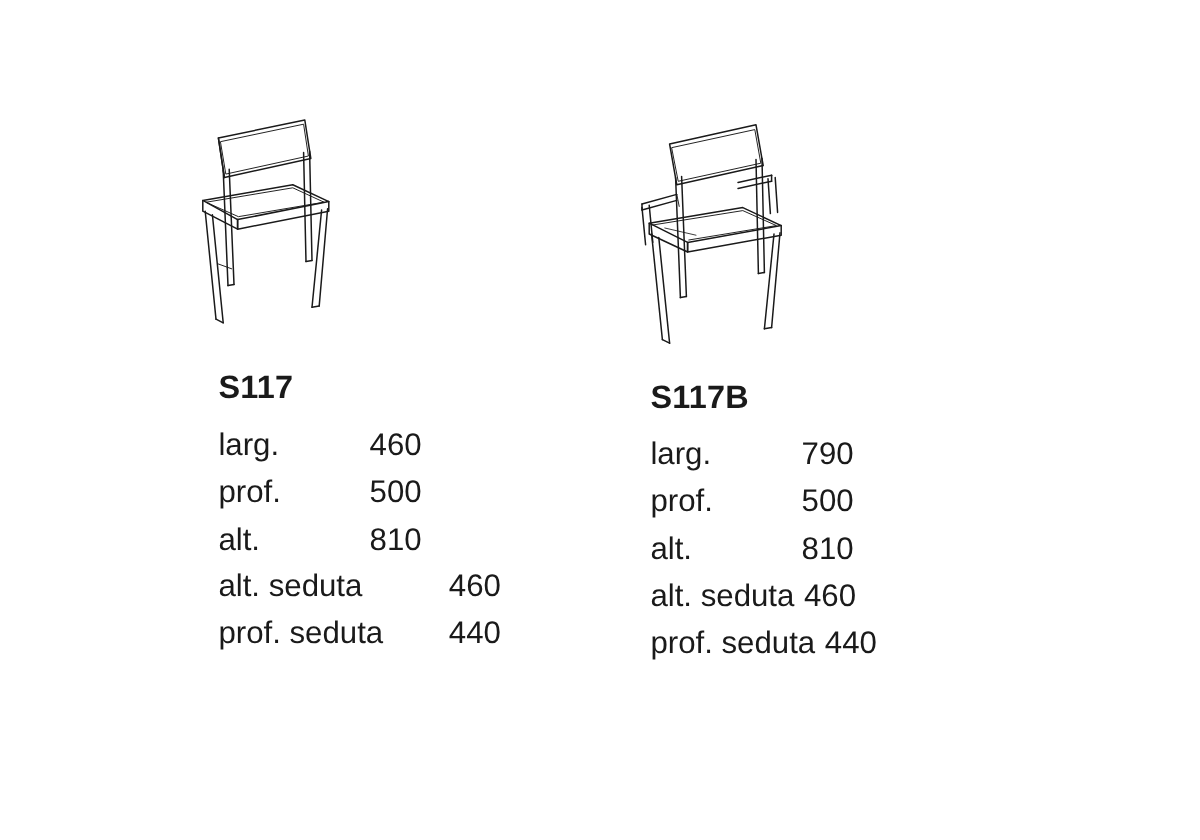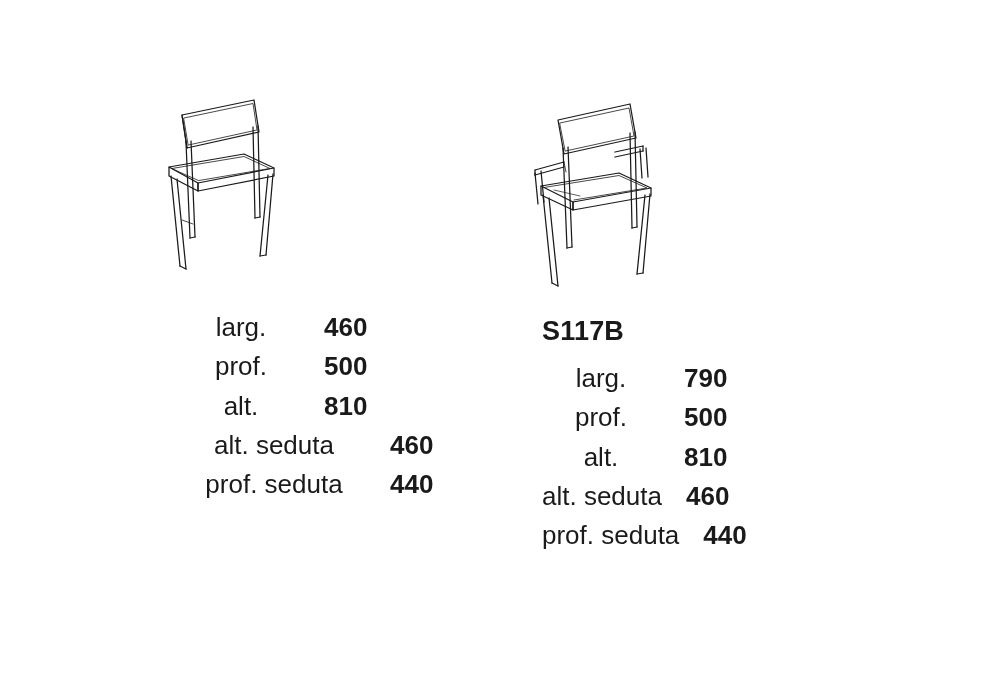--- a/index.html
+++ b/index.html
@@ -49,29 +49,27 @@
     margin: 0 0 12px 0;
     padding-left: 22px;
   }
   .spec-row {
     display: flex;
     align-items: baseline;
     font-size: 26px;
     line-height: 1.51;
     padding-left: 22px;
     white-space: nowrap;
-    text-align: center;
   }
   .spec-label {
     display: inline-block;
   }
   .spec-value {
     display: inline-block;
-    margin-left: 24px;
-    font-weight: bold;
+    margin-left: 8px;
   }
   
   .spec-row .spec-label {
     min-width: 118px;
   }
   .product.right .spec-row .spec-label {
     min-width: 118px;
   }
   .spec-row.wide .spec-label {
     min-width: 184px;
@@ -114,20 +112,21 @@
         <path d="M30 168 L35 167"></path>
 
         <path d="M95 148 L100 147"></path>
 
         <path d="M22 150 L33 154" stroke-width="0.8"></path>
         <path d="M96 132 L104 130" stroke-width="0.8" opacity="0"></path>
       </svg>
     </div>
 
     <div class="spec">
+      <div class="model-name">S117</div>
 
       <div class="spec-row">
         <span class="spec-label">larg.</span>
         <span class="spec-value">460</span>
       </div>
       <div class="spec-row">
         <span class="spec-label">prof.</span>
         <span class="spec-value">500</span>
       </div>
       <div class="spec-row">

